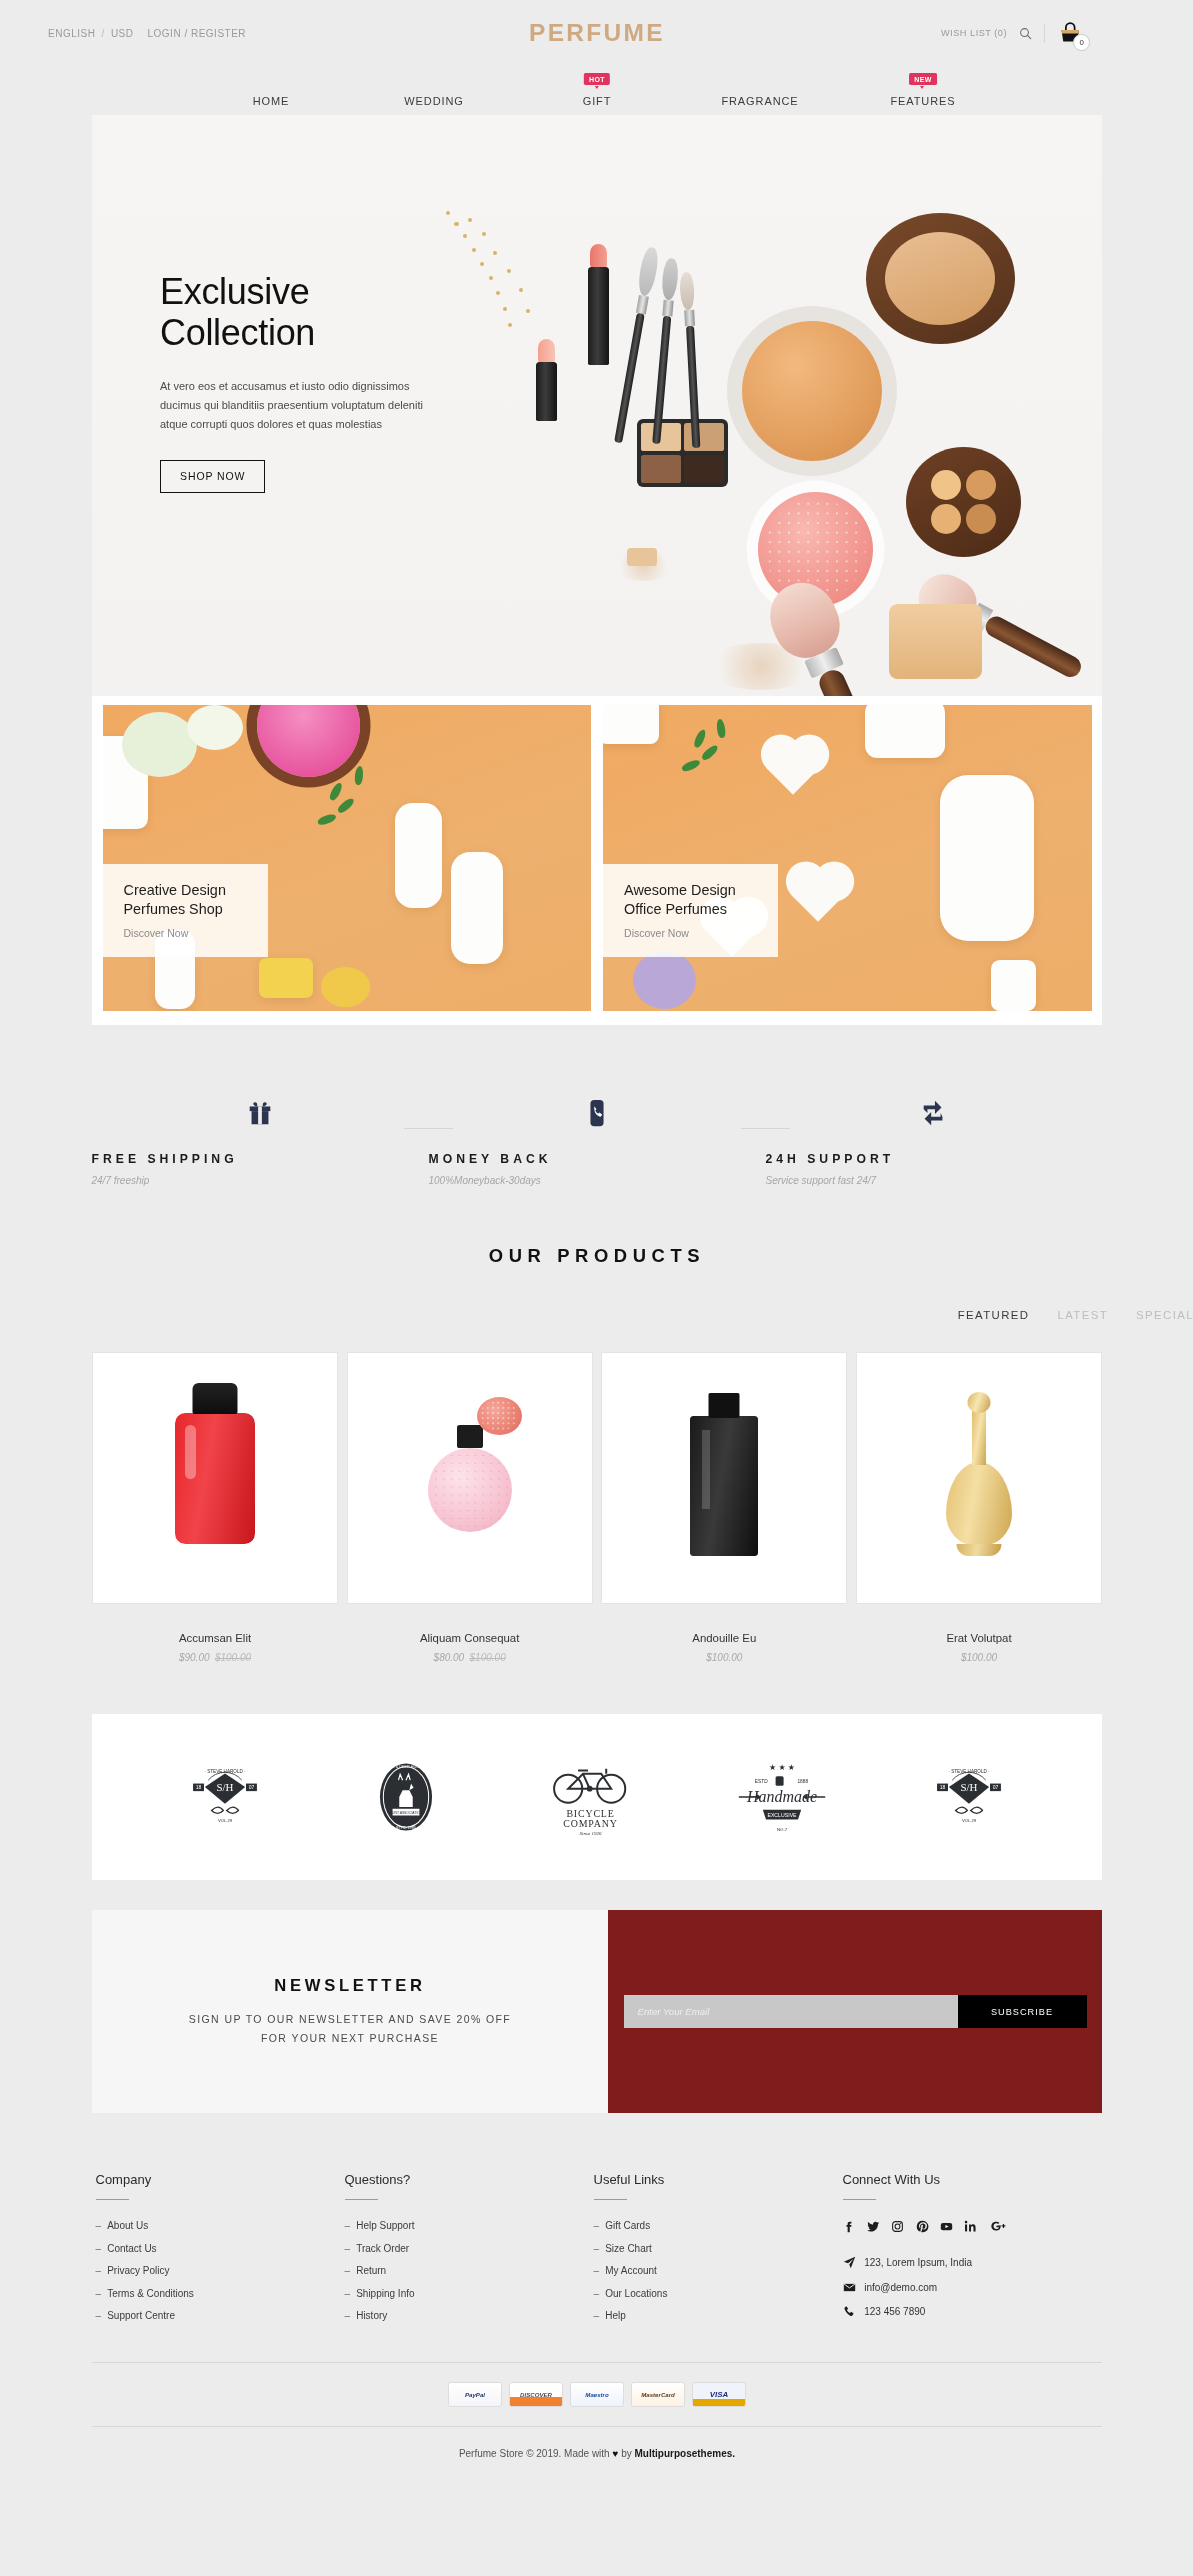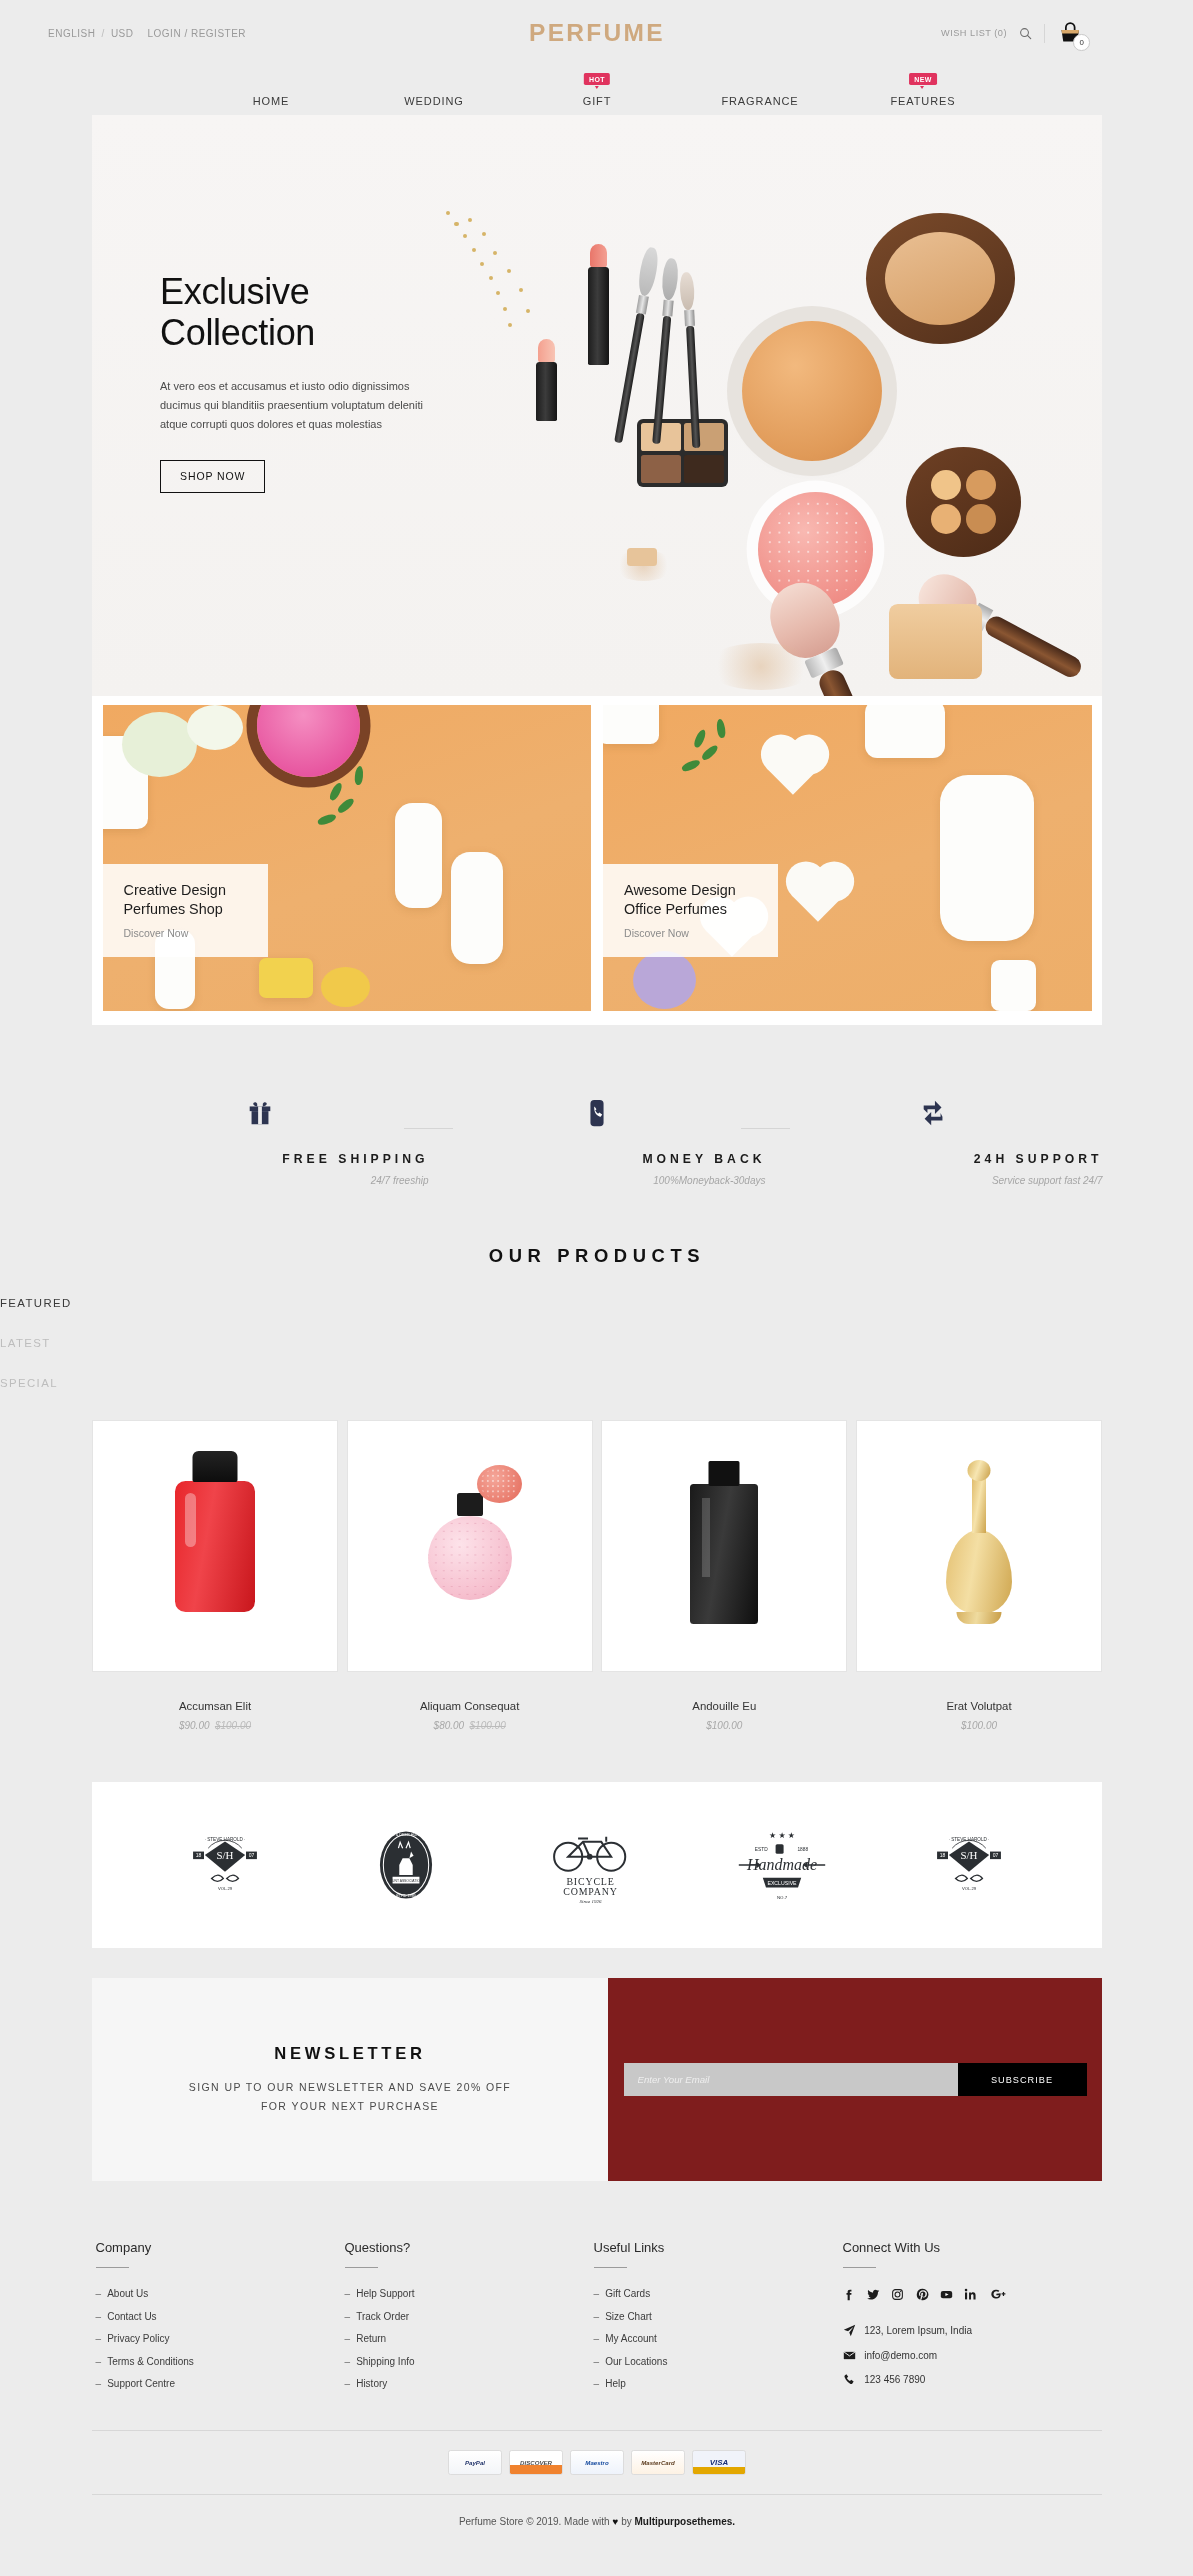--- a/index.html
+++ b/index.html
@@ -265,21 +265,21 @@
 
   
   .services {
     width: 1194px;
     padding: 68px 0 38px 0;
     display: flex;
     justify-content: center;
   }
   .svc {
     width: 337px;
-    text-align: right;
+    text-align: left;
     position: relative;
   }
   .svc + .svc::before {
     content: "";
     position: absolute;
     left: -24.5px; top: 35px;
     width: 49px; height: 0.9px;
     background: #d5d5d5;
   }
   .svc-ico { height: 40px; display: flex; align-items: center; justify-content: center; color: #2d3450; }
@@ -300,25 +300,24 @@
   
   .prod-sec { width: 1194px; padding: 21px 0 0 0; }
   .sec-title {
     text-align: center;
     font-size: 18.4px;
     letter-spacing: 5.6px;
     font-weight: 700;
     color: #111;
   }
   .tabs {
-    margin-top: 30px;
+    margin-top: 42px;
     display: flex;
     justify-content: flex-end;
     gap: 28px;
-    flex-direction: column;
   }
   .tab {
     font-size: 11.4px;
     letter-spacing: 1.4px;
     color: #bdbdbd;
     cursor: pointer;
   }
   .tab.active { color: #3a3a3a; }
 
   .prod-grid {

